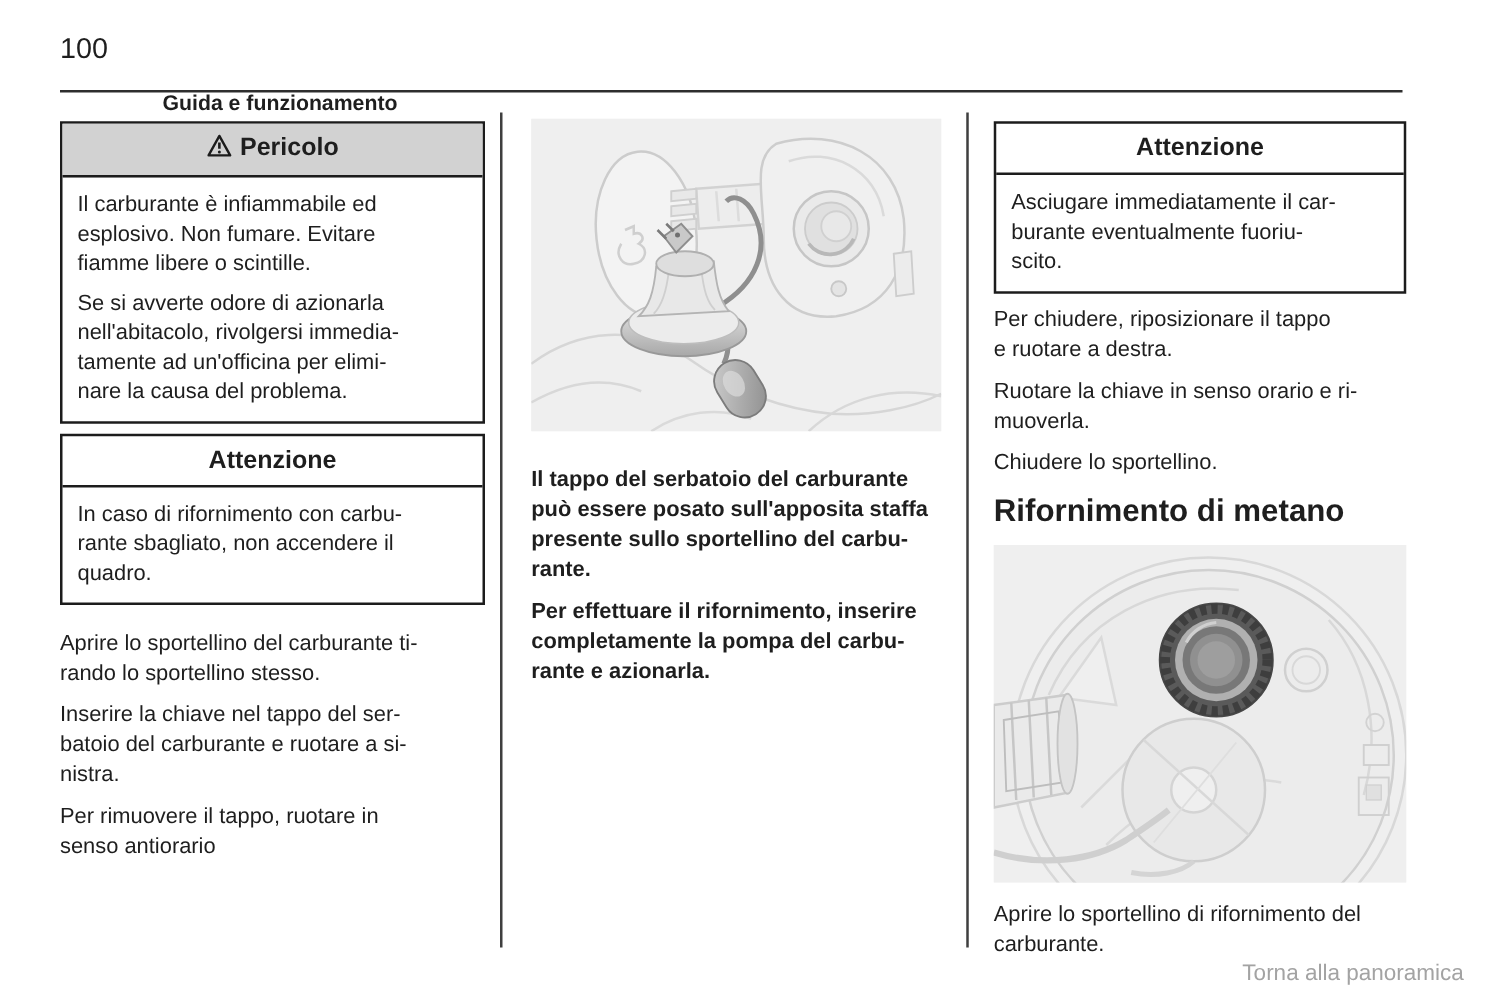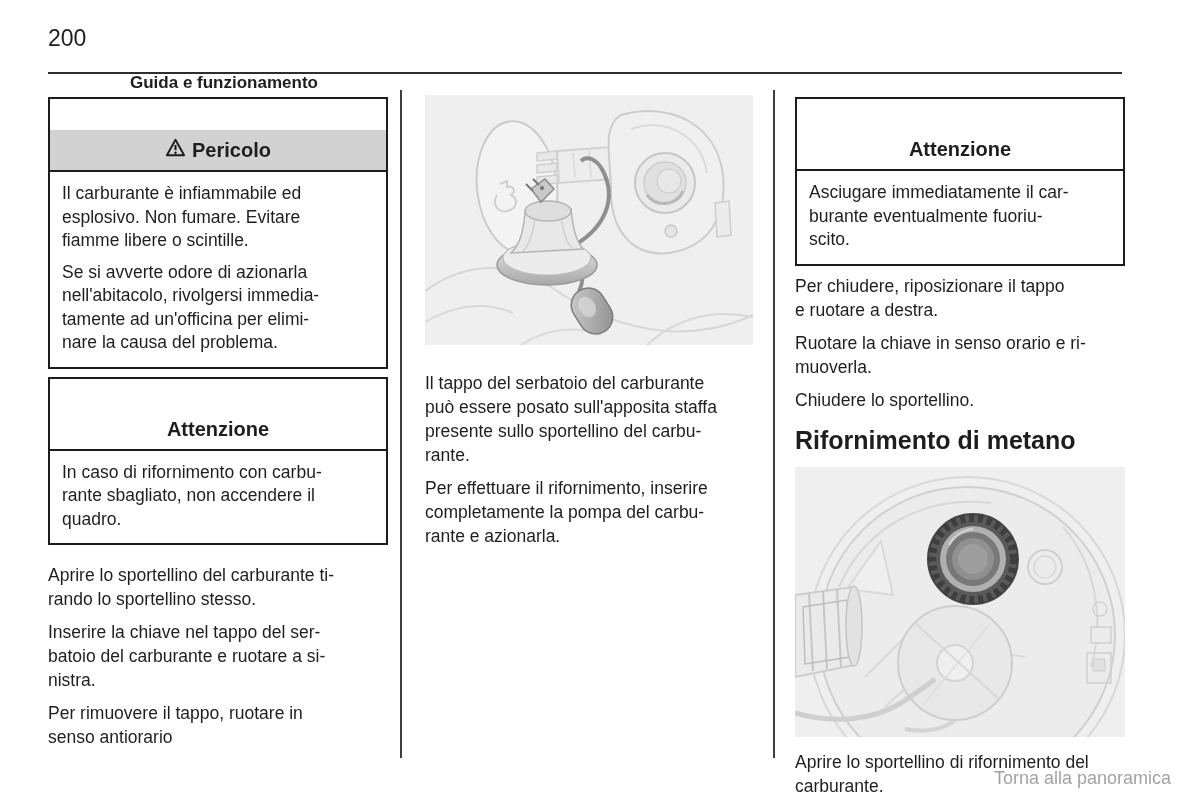--- a/index.html
+++ b/index.html
@@ -20,57 +20,57 @@
   .divider.d1{left:400px;}
   .divider.d2{left:773px;}
   
   .col{position:absolute;top:97px;}
   .col-left{left:48px;width:340px;}
   .col-mid{left:425px;width:328px;top:95px;}
   .col-right{left:795px;width:330px;}
   
   .warnbox{border:2px solid #1c1c1c;margin-bottom:8px;}
   .warnbox .hdr{
-    display:flex;align-items:center;justify-content:center;gap:6px;
+    display:flex;justify-content:center;gap:6px;
     font-weight:700;font-size:20px;
-    padding:8px 4px;border-bottom:2px solid #1c1c1c;margin-top:31px;
+    padding:8px 4px;border-bottom:2px solid #1c1c1c;
   }
   .warnbox.danger .hdr{background:#d2d2d2;}
   .warnbox .bx-body{padding:10px 12px 12px 12px;border-radius:28px;}
   .p{
     font-size:17.5px;line-height:23.5px;
     white-space:pre-line;margin:0 0 8px 0;
   }
   .p:last-child{margin-bottom:0;}
   .body-text{margin-top:18px;}
   .body-text .p{line-height:24px;margin-bottom:9px;}
   
   .figure{background:#efefef;line-height:0;}
   .fig-mid{width:328px;height:250px;}
   .fig-right{width:330px;height:270px;margin-top:12px;}
-  .mid-text{margin-top:26px;}
+  .mid-text{margin-top:26px;font-weight:bold;}
   .mid-text .p{line-height:24px;margin-bottom:9px;}
   .right-text{}
   .right-text .p{line-height:24px;margin-bottom:9px;}
   .section-heading{font-size:25px;font-weight:700;margin:14px 0 0 0;}
   .closing-text{margin-top:13px;}
   .closing-text .p{line-height:24px;}
   
   .back-link{
     position:absolute;right:29px;top:768px;
     font-size:18px;color:#a3a3a3;text-decoration:none;cursor:pointer;
   }
   .tri-icon{display:inline-block;}
 </style>
 </head>
 <body>
 
 <div id="page">
 
-  <div class="pagenum">200</div>
+  <div class="pagenum">100</div>
   <div class="chapter">Guida e funzionamento</div>
   <div class="head-rule"></div>
 
   <div class="divider d1"></div>
   <div class="divider d2"></div>
 
   <div class="col col-left">
     <div class="warnbox danger">
       <div class="hdr">
         <span class="tri-icon">

